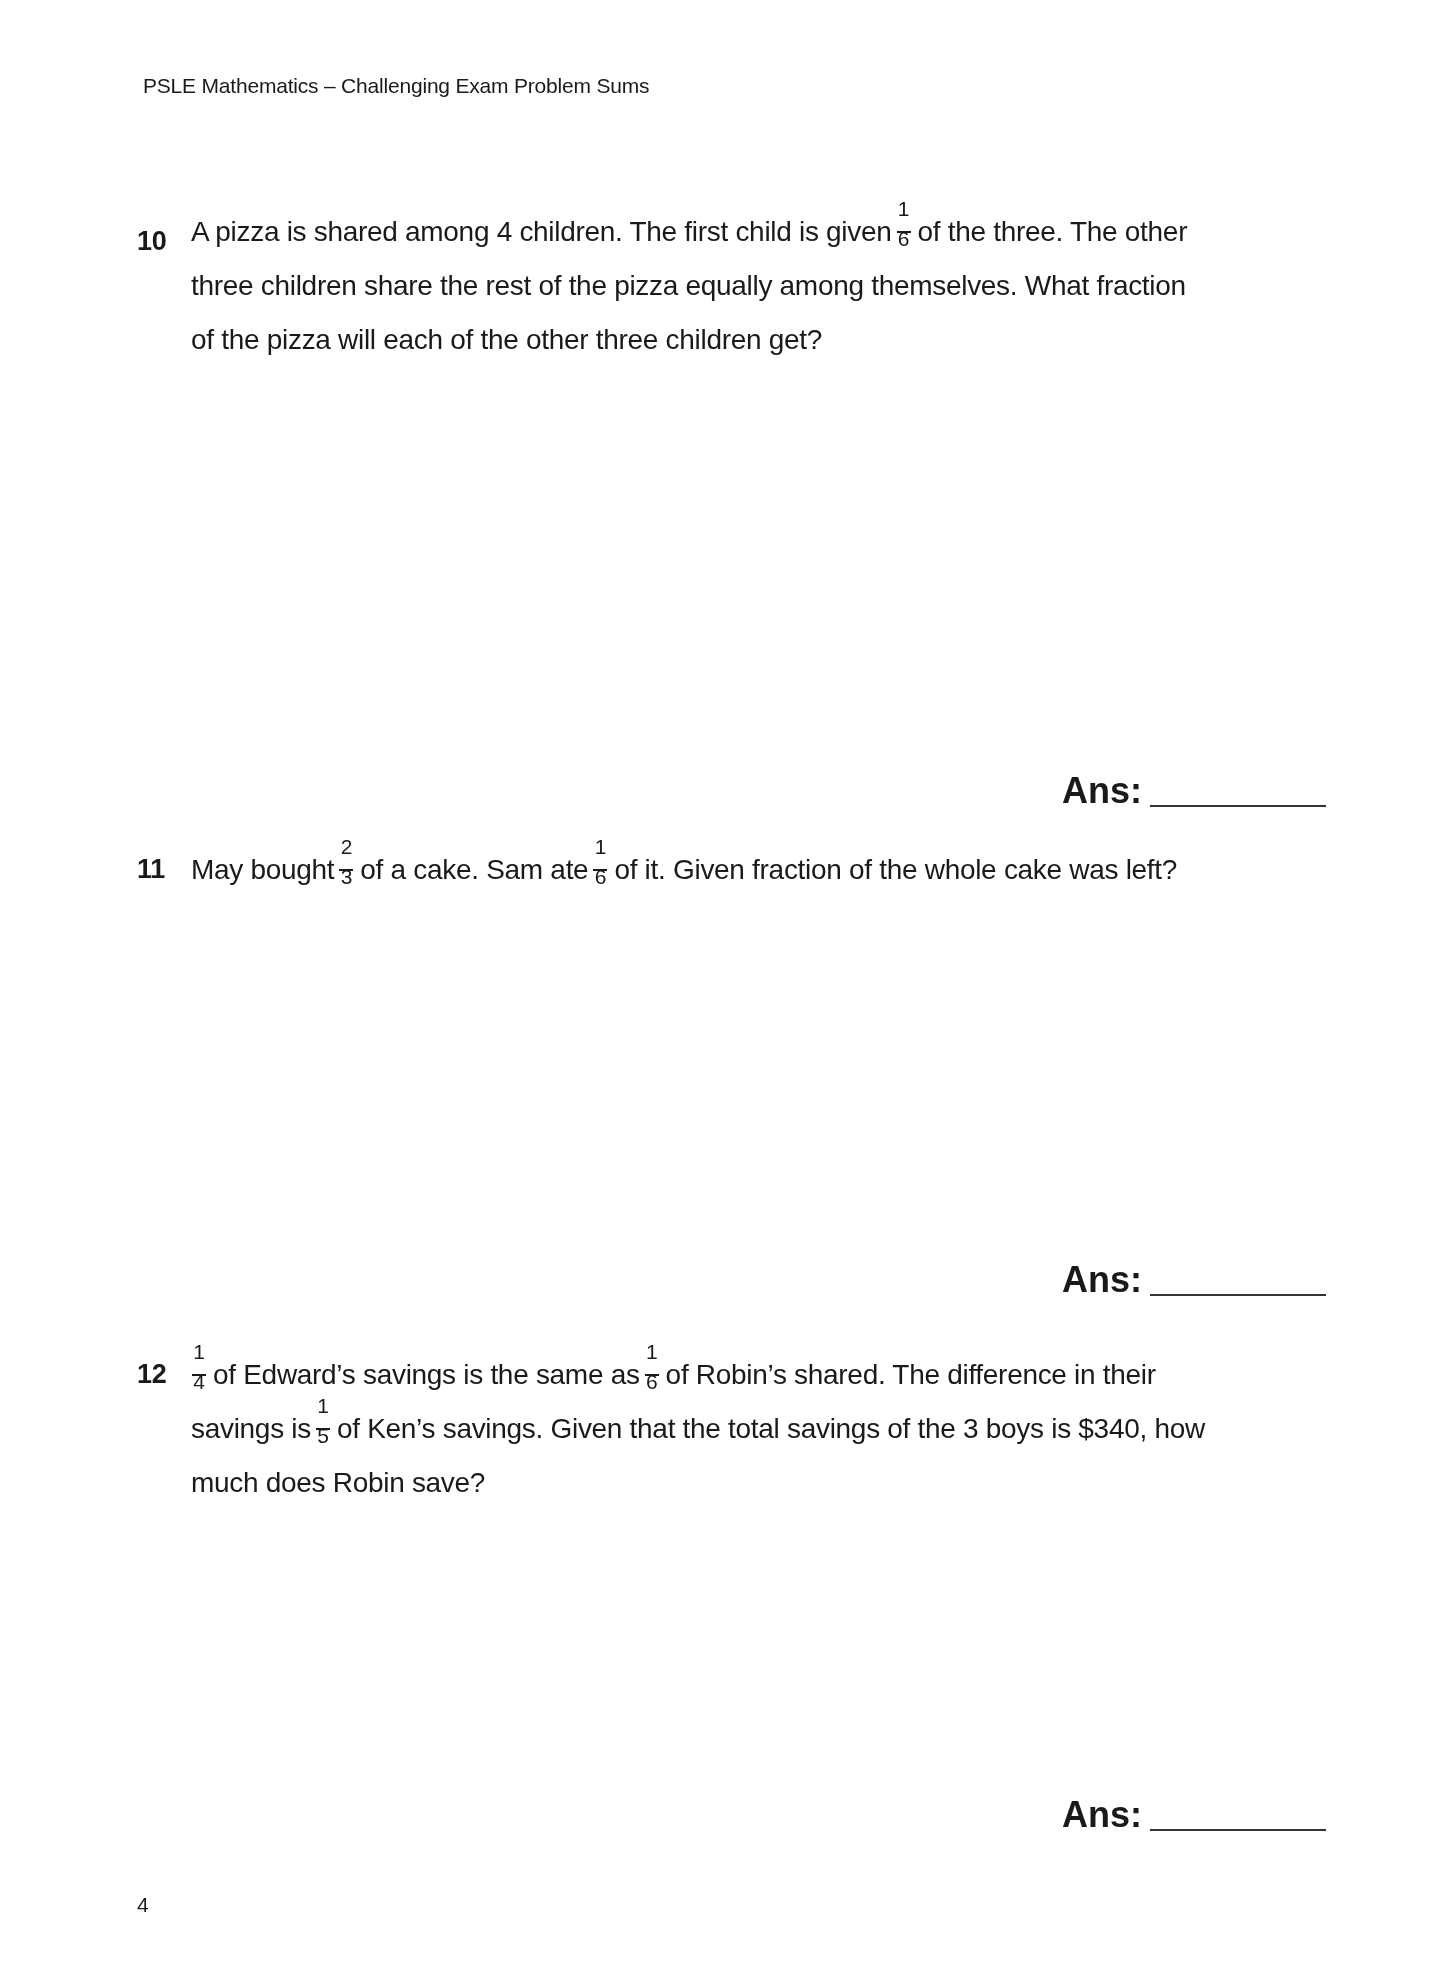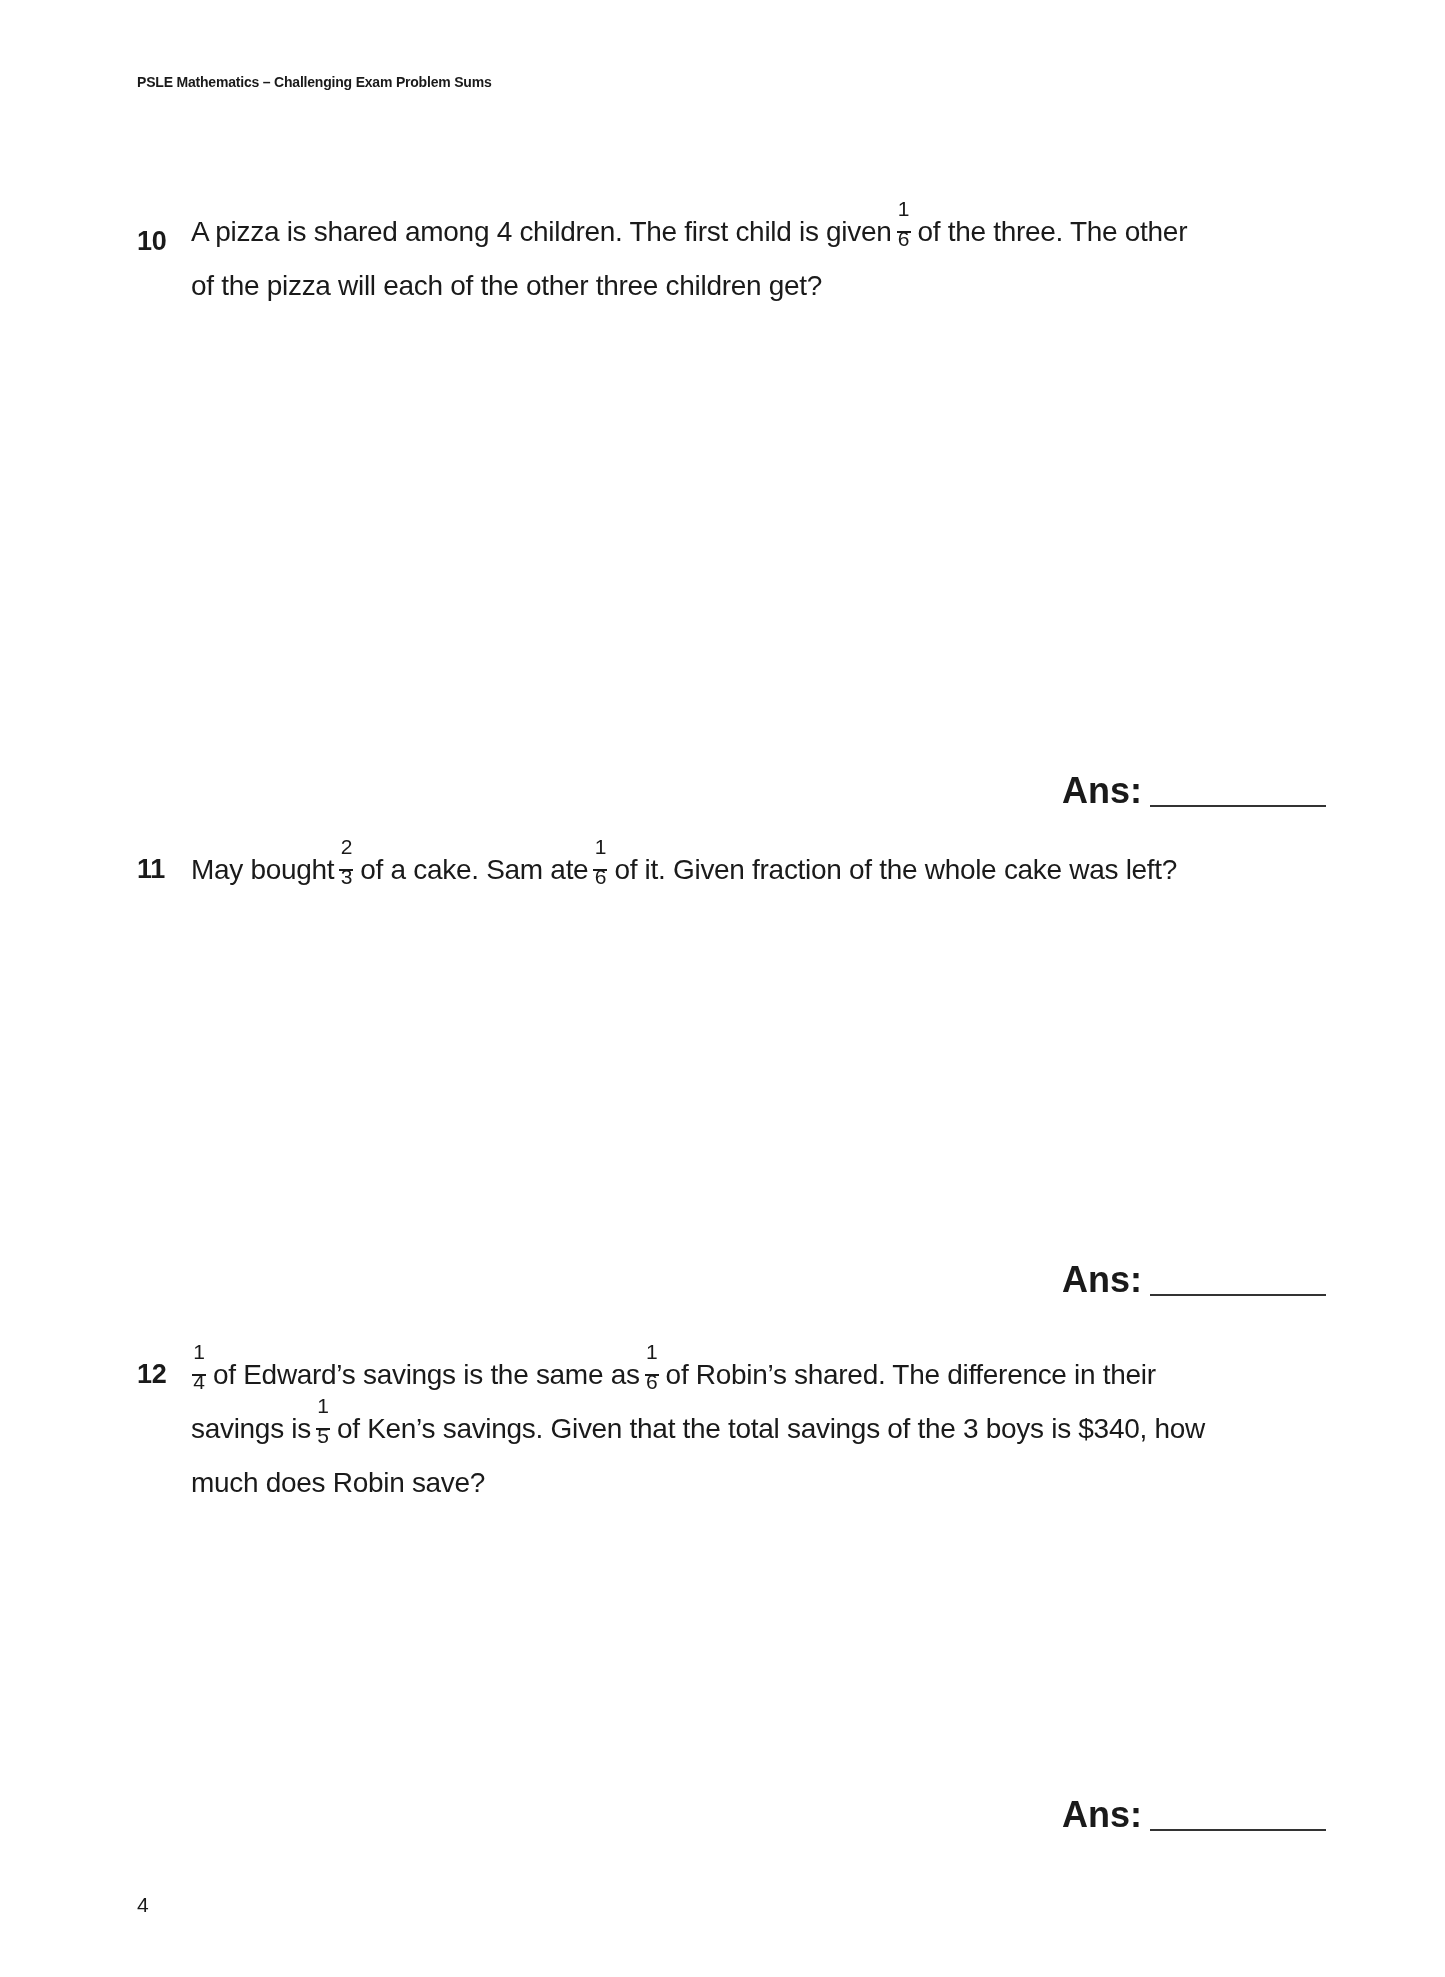--- a/index.html
+++ b/index.html
@@ -1,22 +1,22 @@
 <!DOCTYPE html>
 <html><head>
   <meta charset="utf-8">
   <style>
     html, body { margin: 0; padding: 0; background: #ffffff; }
     body {
       width: 1445px; height: 1977px; position: relative; overflow: hidden;
       font-family: "Liberation Sans", sans-serif; color: #1a1a1a;
     }
     .header {
-      position: absolute; left: 137px; top: 74px;
-      font-size: 14px; font-weight: bold; letter-spacing: -0.2px;
+      position: absolute; left: 143px; top: 74px;
+      font-size: 21px; font-weight: normal; letter-spacing: -0.2px;
     }
     .question {
       position: absolute; left: 137px; width: 1200px;
       font-size: 28px; letter-spacing: -0.3px;
     }
     .q-num {
       position: absolute; left: 0; top: 0; font-weight: bold; font-size: 27px;
     }
     .q-body { margin-left: 54px; line-height: 54px; }
     .q-line { display: block; white-space: nowrap; height: 54px; }
@@ -43,20 +43,21 @@
 <body>
 
 <div class="header">PSLE Mathematics – Challenging Exam Problem Sums</div>
 
 <div class="question" style="top: 205px;">
   <span class="q-num" style="top: 21px;">10</span>
   <div class="q-body">
     <span class="q-line">
       <span>A pizza is shared among 4 children. The first child is given</span><span class="frac"><span class="num">1</span><span class="bar"></span><span class="den">6</span></span><span>of the three. The other</span>
     </span>
+    <span class="q-line">three children share the rest of the pizza equally among themselves. What fraction</span>
     <span class="q-line">of the pizza will each of the other three children get?</span>
   </div>
 </div>
 <div class="ans" style="top: 770px;">
   <span>Ans:</span>
   <span class="ans-line"></span>
 </div>
 
 <div class="question" style="top: 843px;">
   <span class="q-num" style="top: 11px;">11</span>

